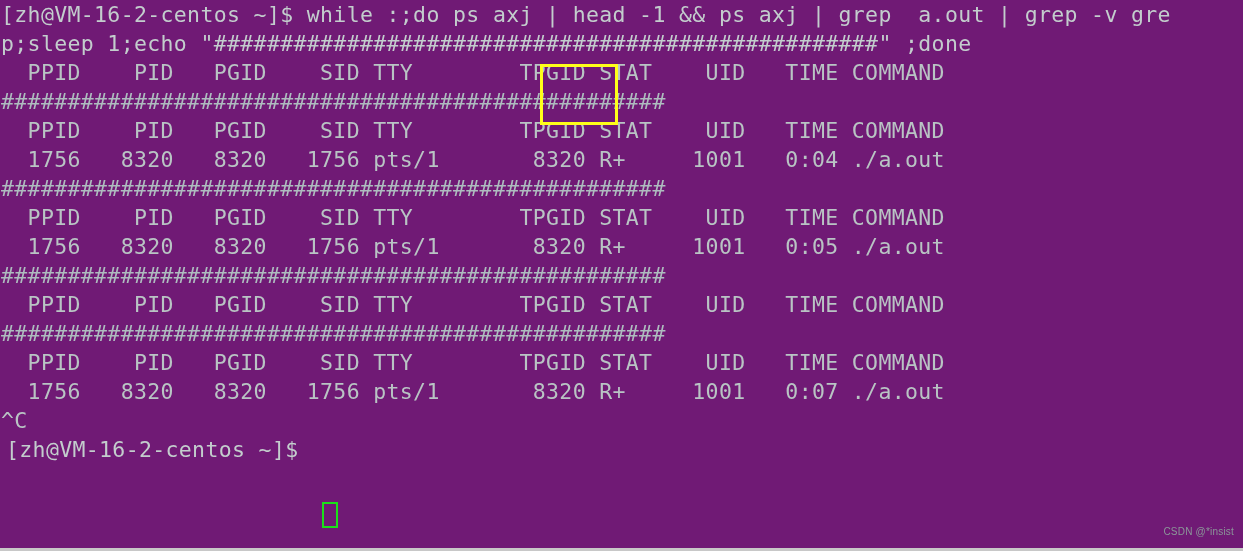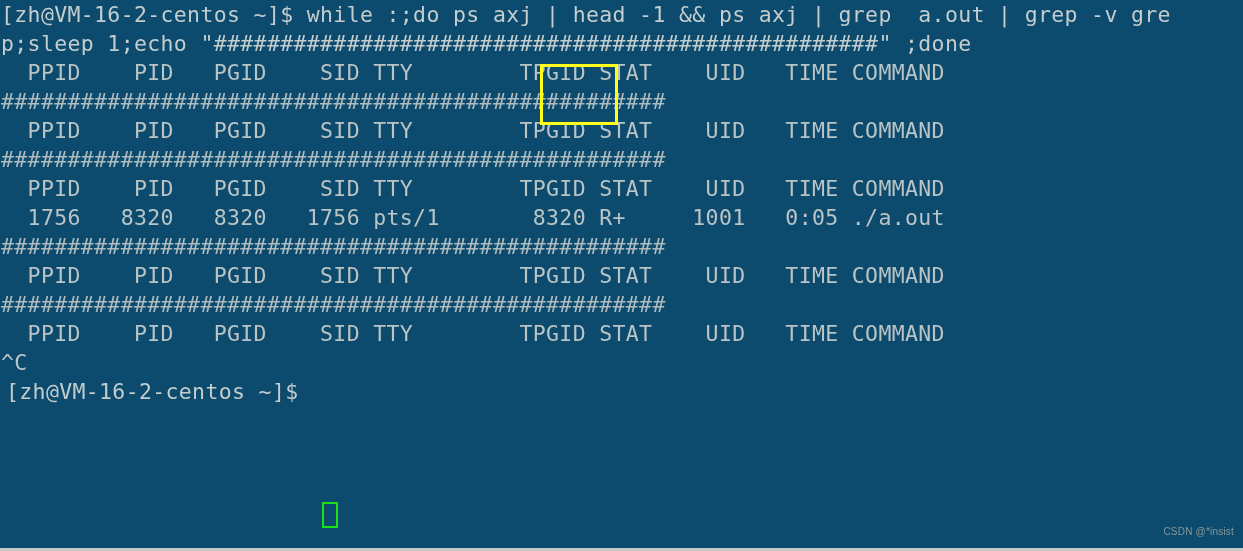--- a/index.html
+++ b/index.html
@@ -4,21 +4,21 @@
 <style>
   html, body {
     margin: 0;
     padding: 0;
     background: #0a2129;
   }
   #screen {
     position: relative;
     width: 1243px;
     height: 551px;
-    background: #0c4a6e;
+    background: #701a75;
     border-bottom: 3px solid #c8c8c8;
     box-sizing: border-box;
     overflow: hidden;
     font-family: "DejaVu Sans Mono", "Liberation Mono", monospace;
   }
   #term {
     position: absolute;
     left: 0;
     top: 0;
     width: 1243px;
@@ -80,27 +80,29 @@
 <body>
 
 <div id="screen">
 
   <div id="term">
       <div class="line cmd">[zh@VM-16-2-centos ~]$ while :;do ps axj | head -1 &amp;&amp; ps axj | grep  a.out | grep -v gre</div>
       <div class="line cmd">p;sleep 1;echo "##################################################" ;done</div>
       <div class="line out">  PPID    PID   PGID    SID TTY        TPGID STAT    UID   TIME COMMAND</div>
       <div class="line hash">##################################################</div>
       <div class="line out">  PPID    PID   PGID    SID TTY        TPGID STAT    UID   TIME COMMAND</div>
+      <div class="line out">  1756   8320   8320   1756 pts/1       8320 R+     1001   0:04 ./a.out</div>
       <div class="line hash">##################################################</div>
       <div class="line out">  PPID    PID   PGID    SID TTY        TPGID STAT    UID   TIME COMMAND</div>
       <div class="line out">  1756   8320   8320   1756 pts/1       8320 R+     1001   0:05 ./a.out</div>
       <div class="line hash">##################################################</div>
       <div class="line out">  PPID    PID   PGID    SID TTY        TPGID STAT    UID   TIME COMMAND</div>
       <div class="line hash">##################################################</div>
       <div class="line out">  PPID    PID   PGID    SID TTY        TPGID STAT    UID   TIME COMMAND</div>
+      <div class="line out">  1756   8320   8320   1756 pts/1       8320 R+     1001   0:07 ./a.out</div>
       <div class="line out">^C</div>
       <div class="line prompt">[zh@VM-16-2-centos ~]$ </div>
     </div>
 
   <div id="stat-highlight"></div>
 
   <div id="cursor"></div>
 
   <div id="watermark">CSDN @*insist</div>
 

